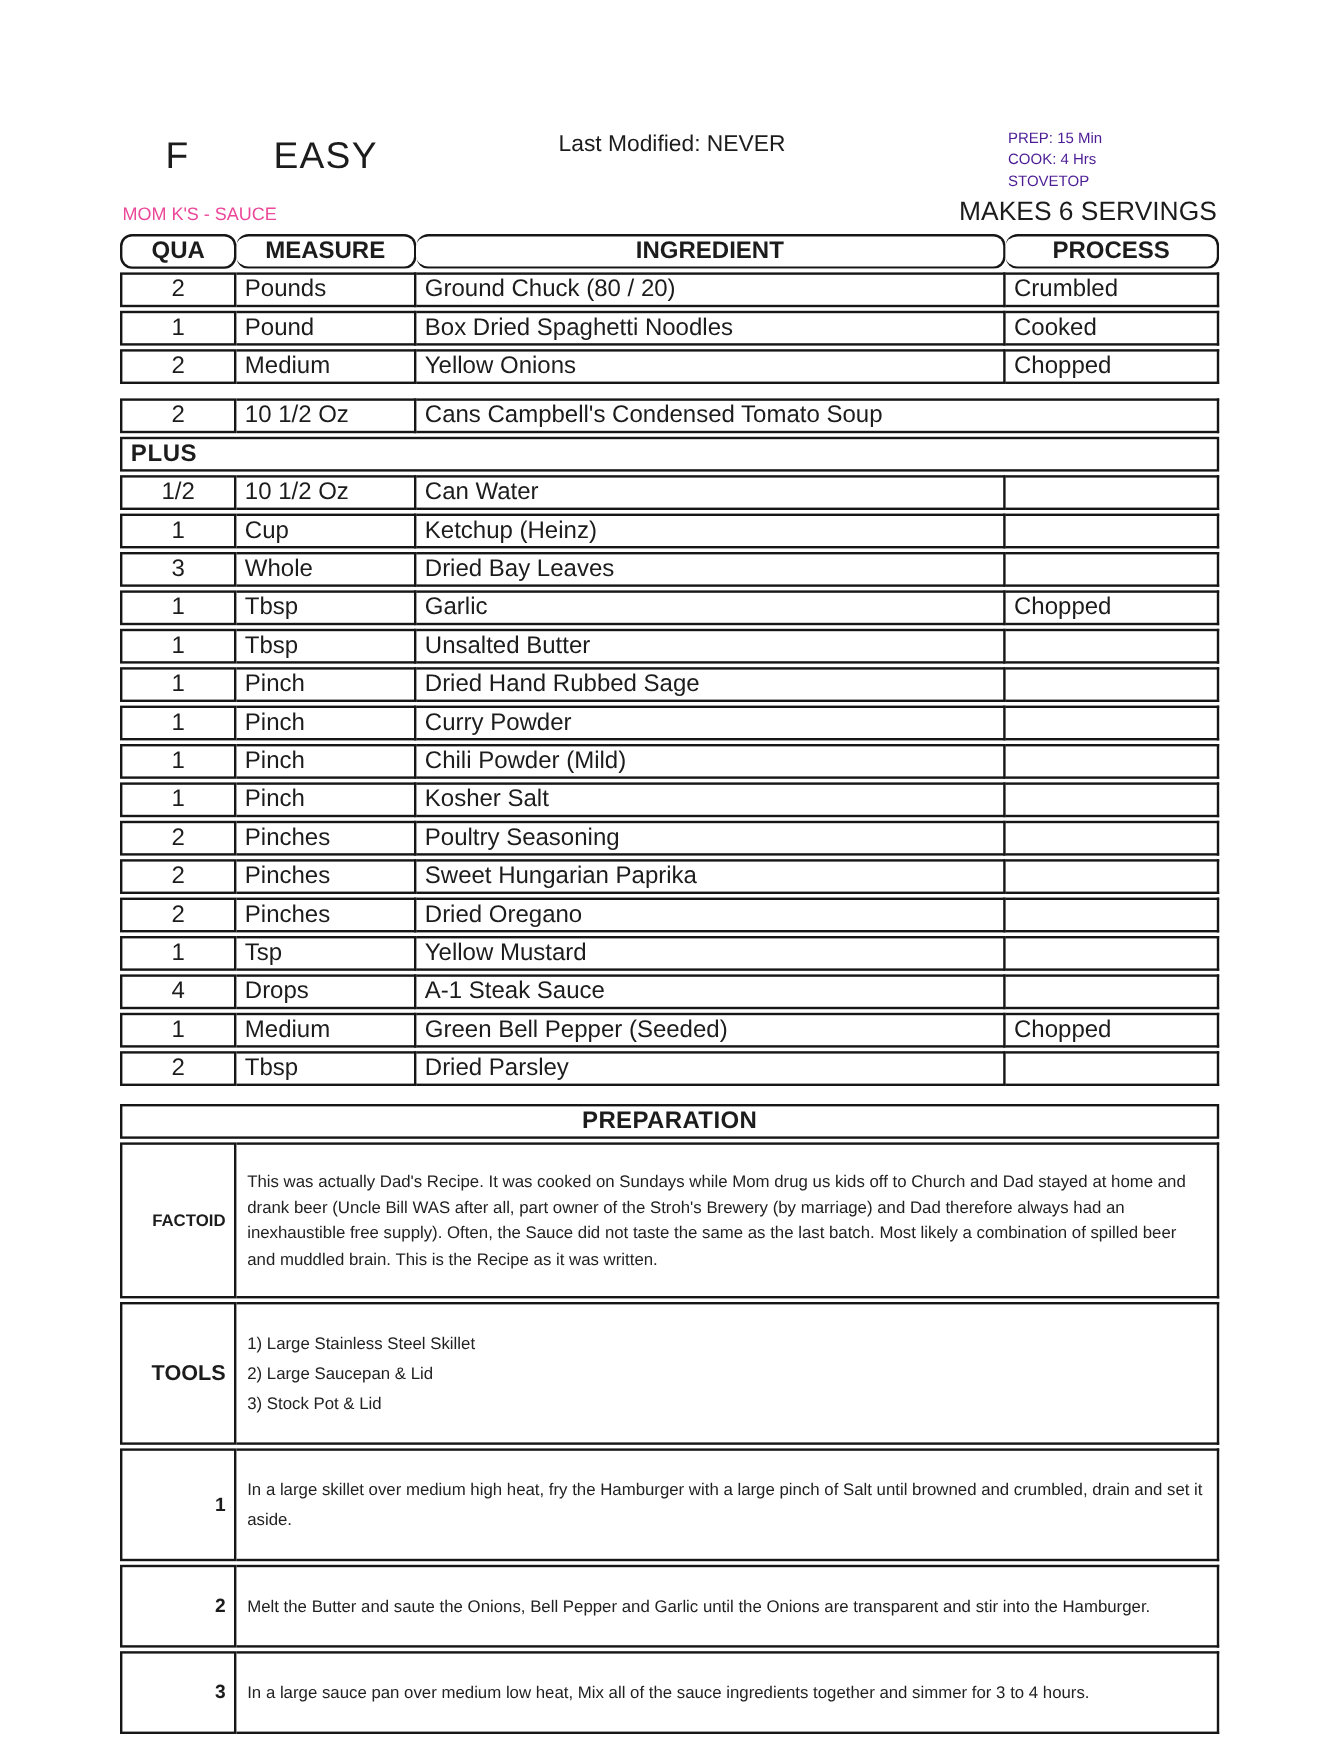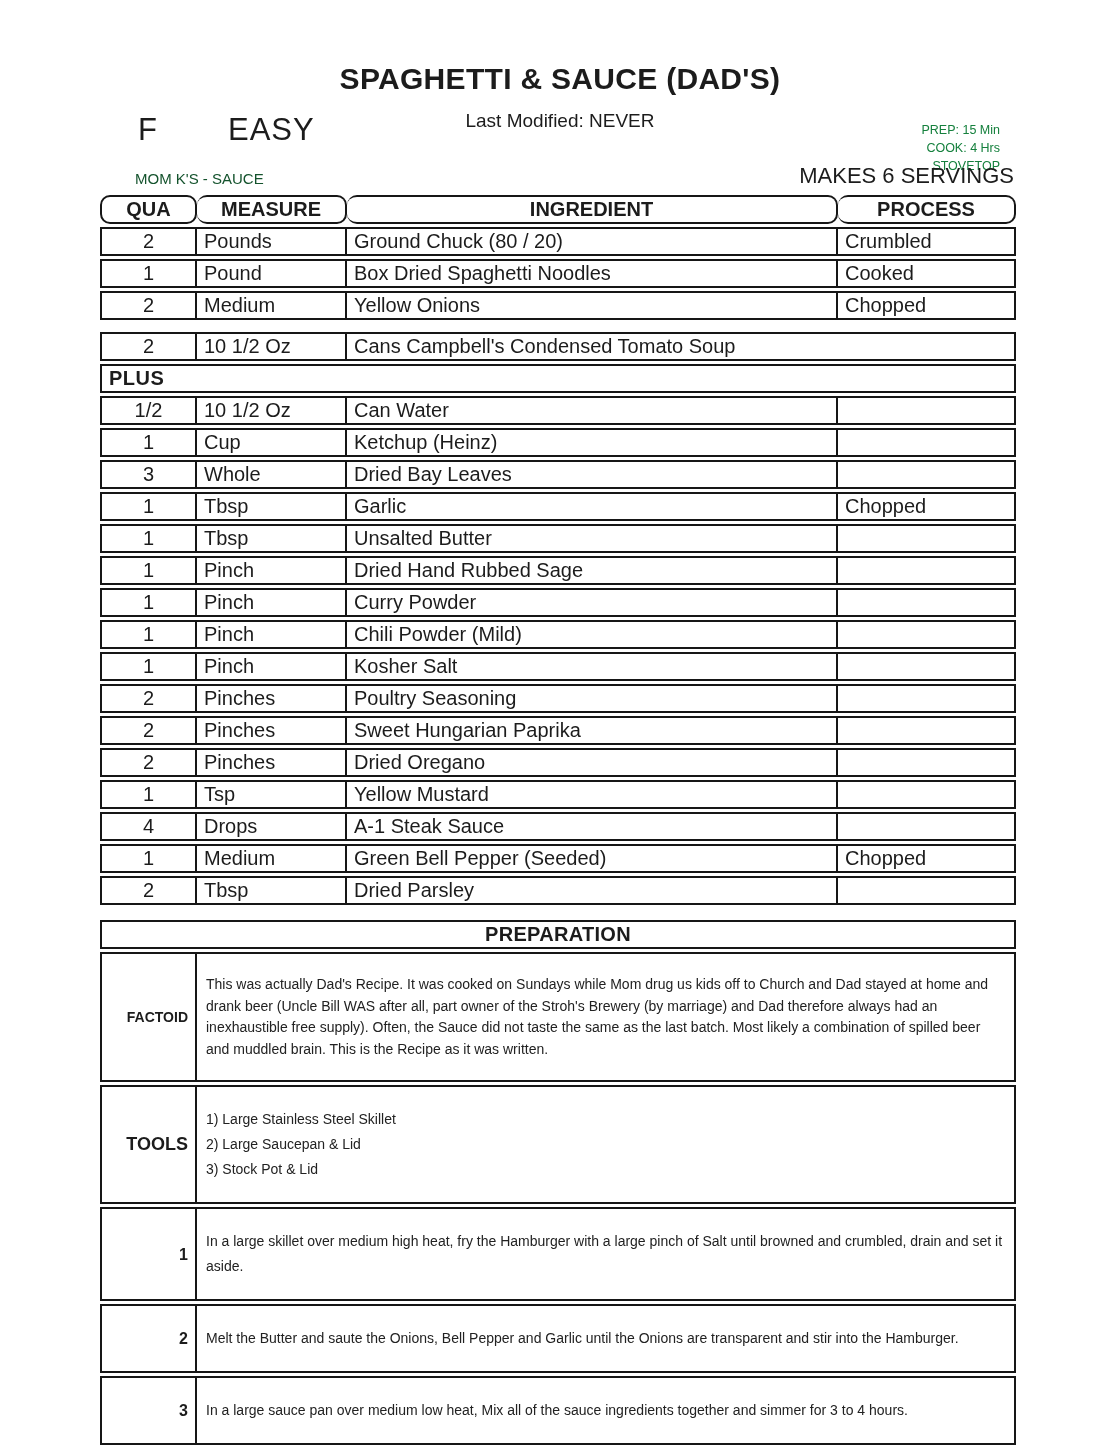--- a/index.html
+++ b/index.html
@@ -14,25 +14,25 @@
     position:absolute; top:62px; left:0; width:100%; text-align:center;
     font-size:30px; font-weight:bold; letter-spacing:.3px;
   }
   .last-modified {
     position:absolute; top:110px; left:0; width:100%; text-align:center;
     font-size:19px;
   }
   .letter { position:absolute; left:138px; top:112px; font-size:31px; }
   .easy   { position:absolute; left:228px; top:112px; font-size:31px; letter-spacing:1px; }
   .prep-block {
-    position:absolute; top:121px; right:120px; width:160px;
-    text-align:right; font-size:12.5px; line-height:18px; color:#15803d;
+    position:absolute; top:106px; right:120px; width:160px;
+    text-align:left; font-size:12.5px; line-height:18px; color:#4c1d95;
   }
   .category {
-    position:absolute; left:102px; bottom:5px; font-size:15px; color:#14532d;margin-left:33px;
+    position:absolute; left:102px; bottom:5px; font-size:15px; color:#ec4899;
   }
   .servings {
     position:absolute; right:106px; bottom:3px; font-size:22px; font-weight:normal;
   }
   
   table.tbl {
     margin-left:100px; width:916px; table-layout:fixed;
     border-collapse:separate; border-spacing:0 3px;
   }
   table.tbl td {
@@ -62,21 +62,20 @@
   }
   table.prep tr.row-tools td.content,
   table.prep tr.row-step td.content { line-height:25px; }
 </style>
 </head>
 <body>
 
 <div class="page">
 
   <div class="header">
-    <div class="title">SPAGHETTI &amp; SAUCE (DAD'S)</div>
     <div class="last-modified">Last Modified: NEVER</div>
     <div class="letter">F</div>
     <div class="easy">EASY</div>
     <div class="prep-block">
       <div>PREP: 15 Min</div>
       <div>COOK: 4 Hrs</div>
       <div>STOVETOP</div>
     </div>
     <div class="category">MOM K'S - SAUCE</div>
     <div class="servings">MAKES 6 SERVINGS</div>

